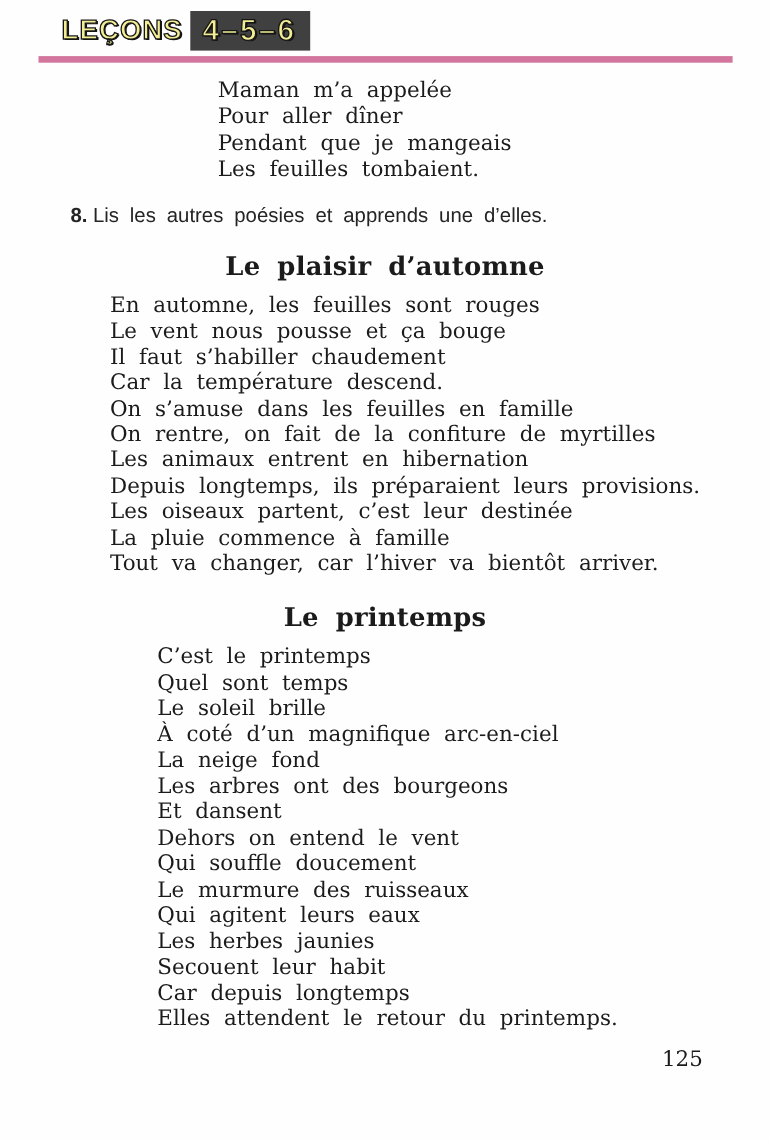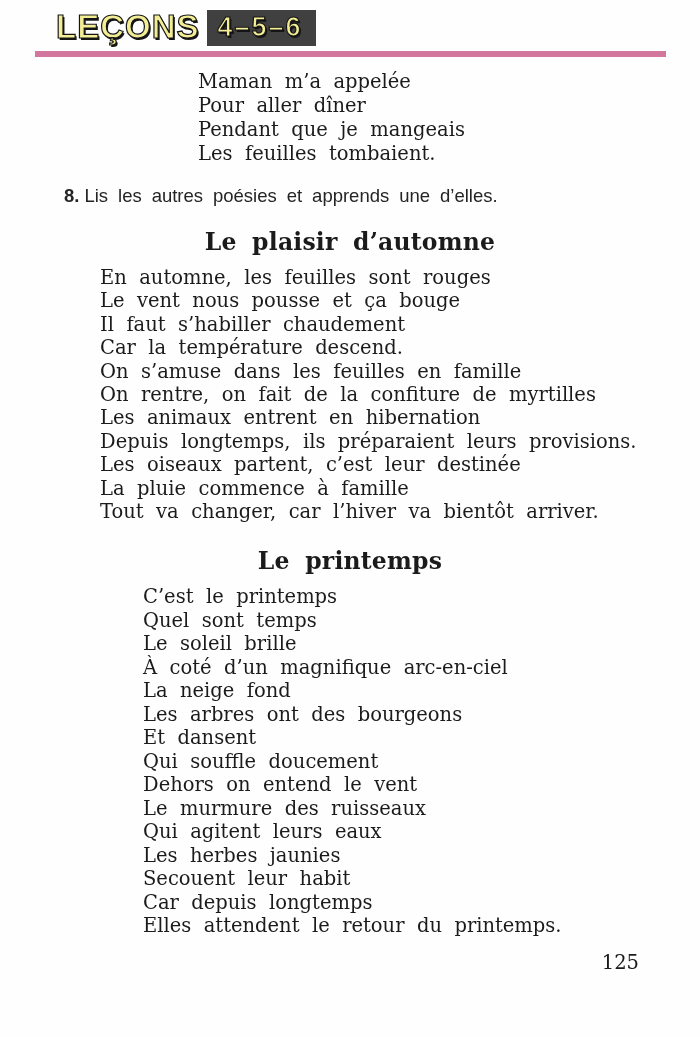--- a/index.html
+++ b/index.html
@@ -19,21 +19,21 @@
   
   .lessons-header {
     display: flex;
     align-items: stretch;
     padding: 10px 0 0 56px;
     height: 36px;
   }
   .lecons-label {
     font-family: "Liberation Sans", sans-serif;
     font-weight: 800;
-    font-size: 33px;
+    font-size: 25px;
     line-height: 34px;
     letter-spacing: 1px;
     color: #f3ee96;
     -webkit-text-stroke: 1.2px #151515;
     text-shadow: 1.5px 1.5px 0 #151515;
     margin-right: 7px;
   }
   .nums-badge {
     background: #404040;
     font-family: "Liberation Sans", sans-serif;
@@ -152,22 +152,22 @@
   <h2 class="poem-title second">Le printemps</h2>
 
   <div class="poem poem2">
       <div class="line">C’est le printemps</div>
       <div class="line">Quel sont temps</div>
       <div class="line">Le soleil brille</div>
       <div class="line">À coté d’un magnifique arc-en-ciel</div>
       <div class="line">La neige fond</div>
       <div class="line">Les arbres ont des bourgeons</div>
       <div class="line">Et dansent</div>
+      <div class="line">Dehors on entend le vent</div>
       <div class="line">Qui souffle doucement</div>
-      <div class="line">Dehors on entend le vent</div>
       <div class="line">Le murmure des ruisseaux</div>
       <div class="line">Qui agitent leurs eaux</div>
       <div class="line">Les herbes jaunies</div>
       <div class="line">Secouent leur habit</div>
       <div class="line">Car depuis longtemps</div>
       <div class="line">Elles attendent le retour du printemps.</div>
     </div>
 
   <div class="page-number">125</div>
 

